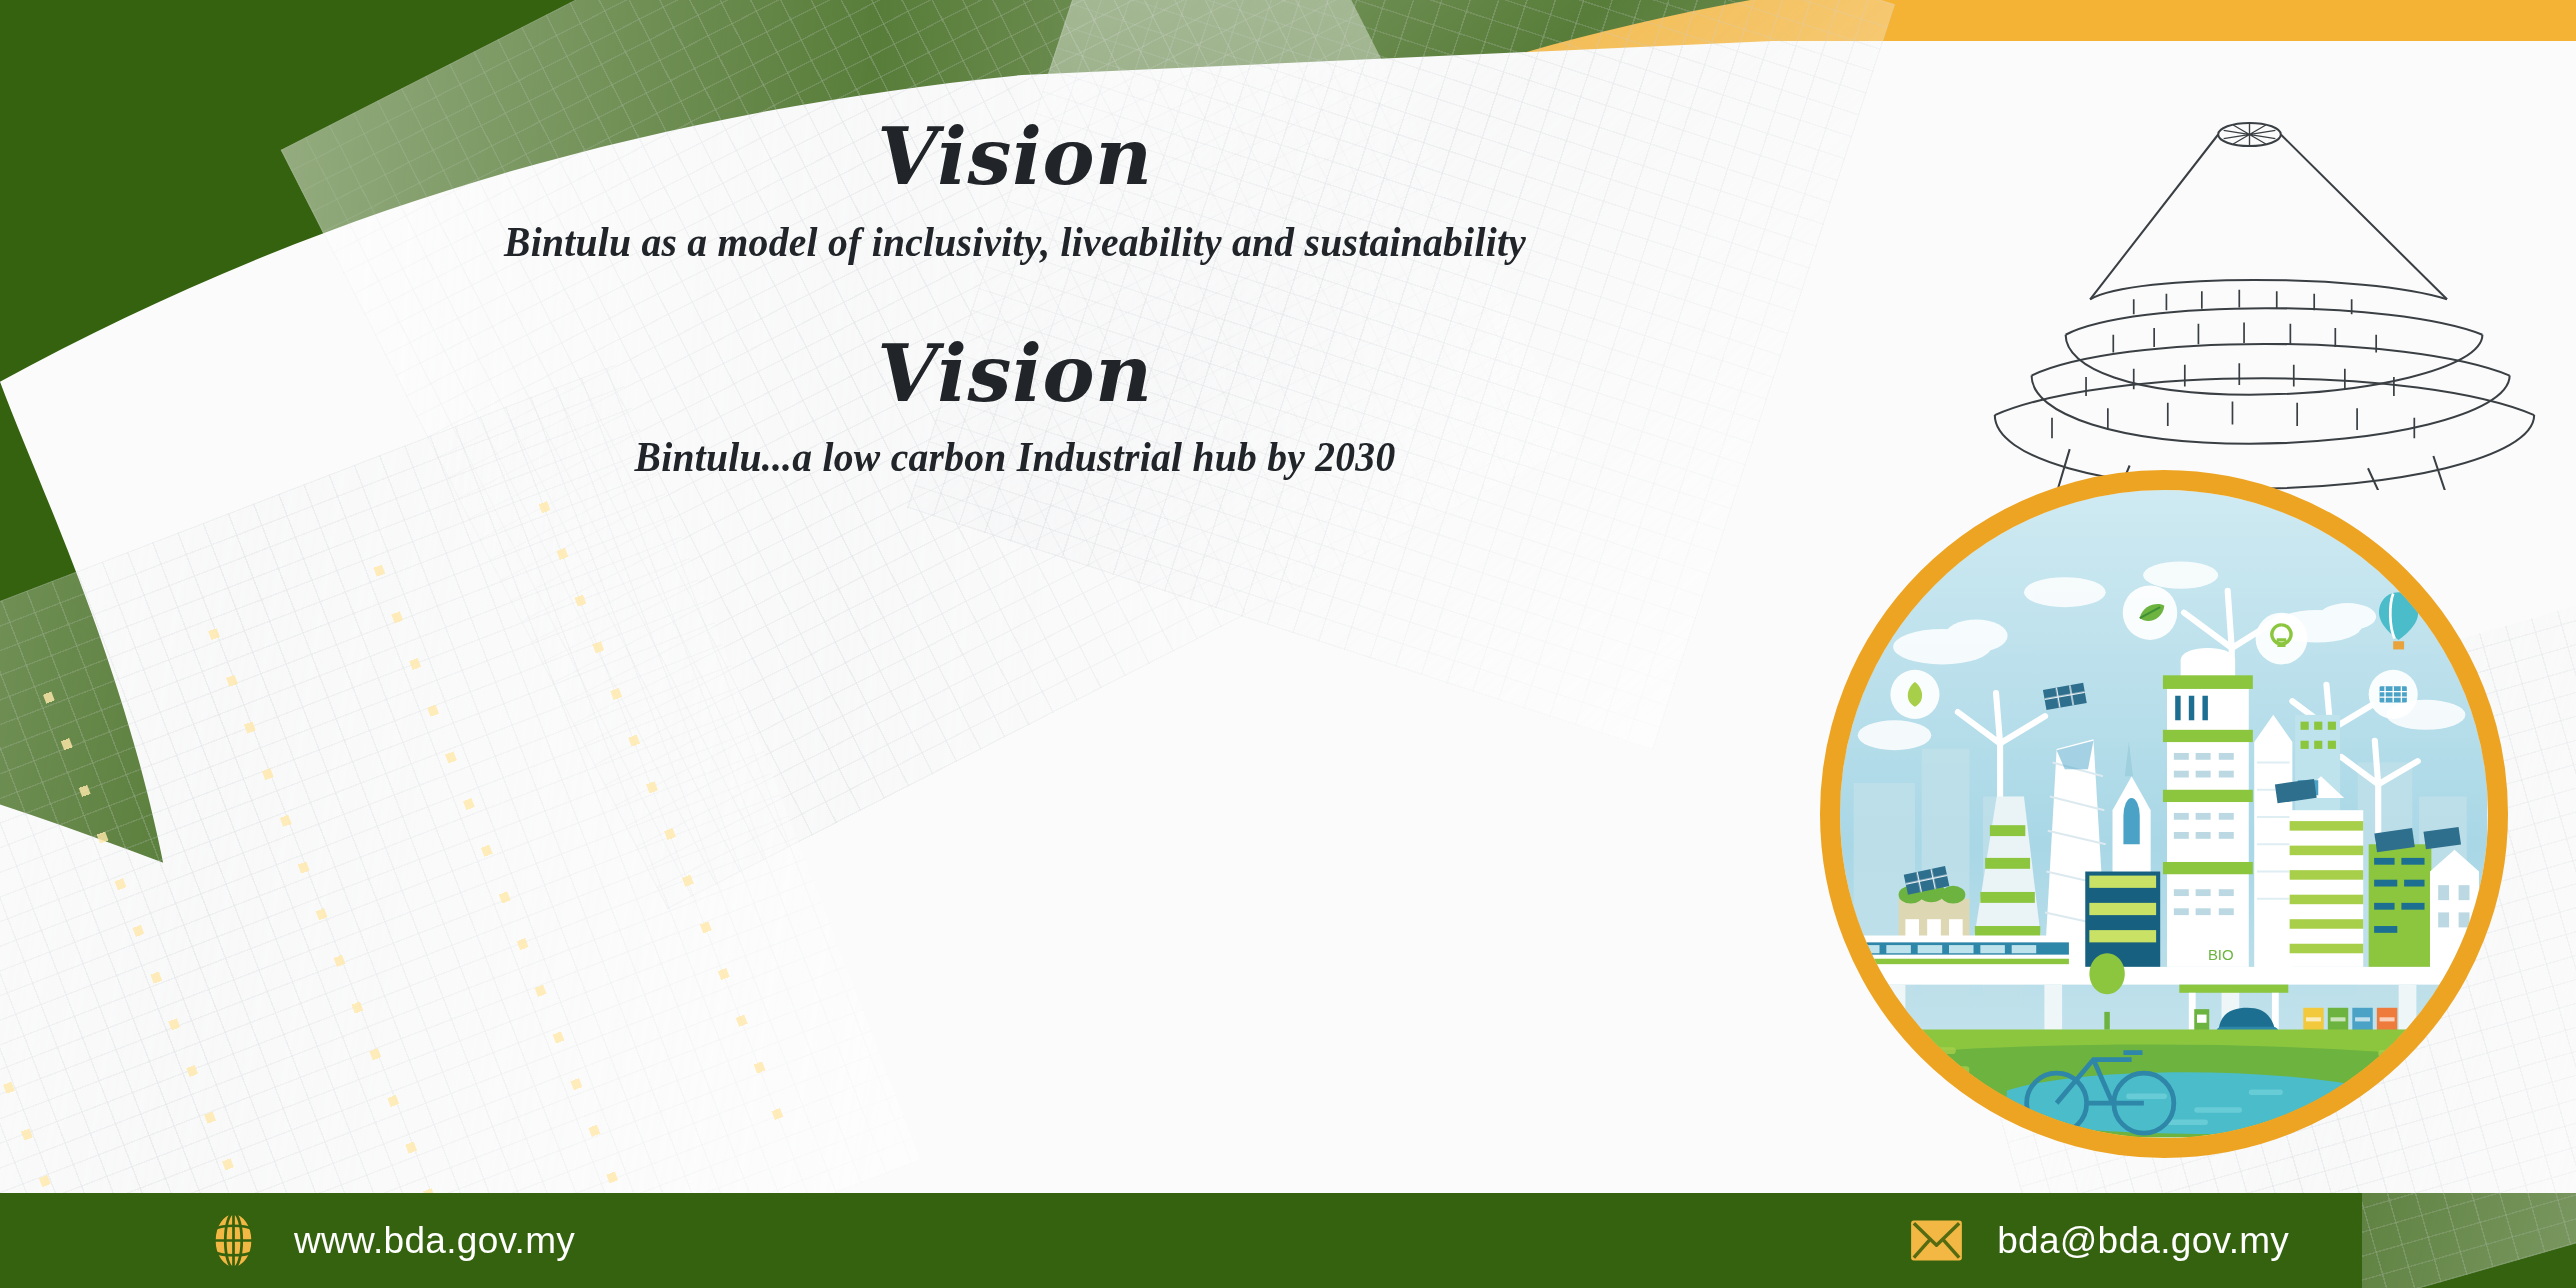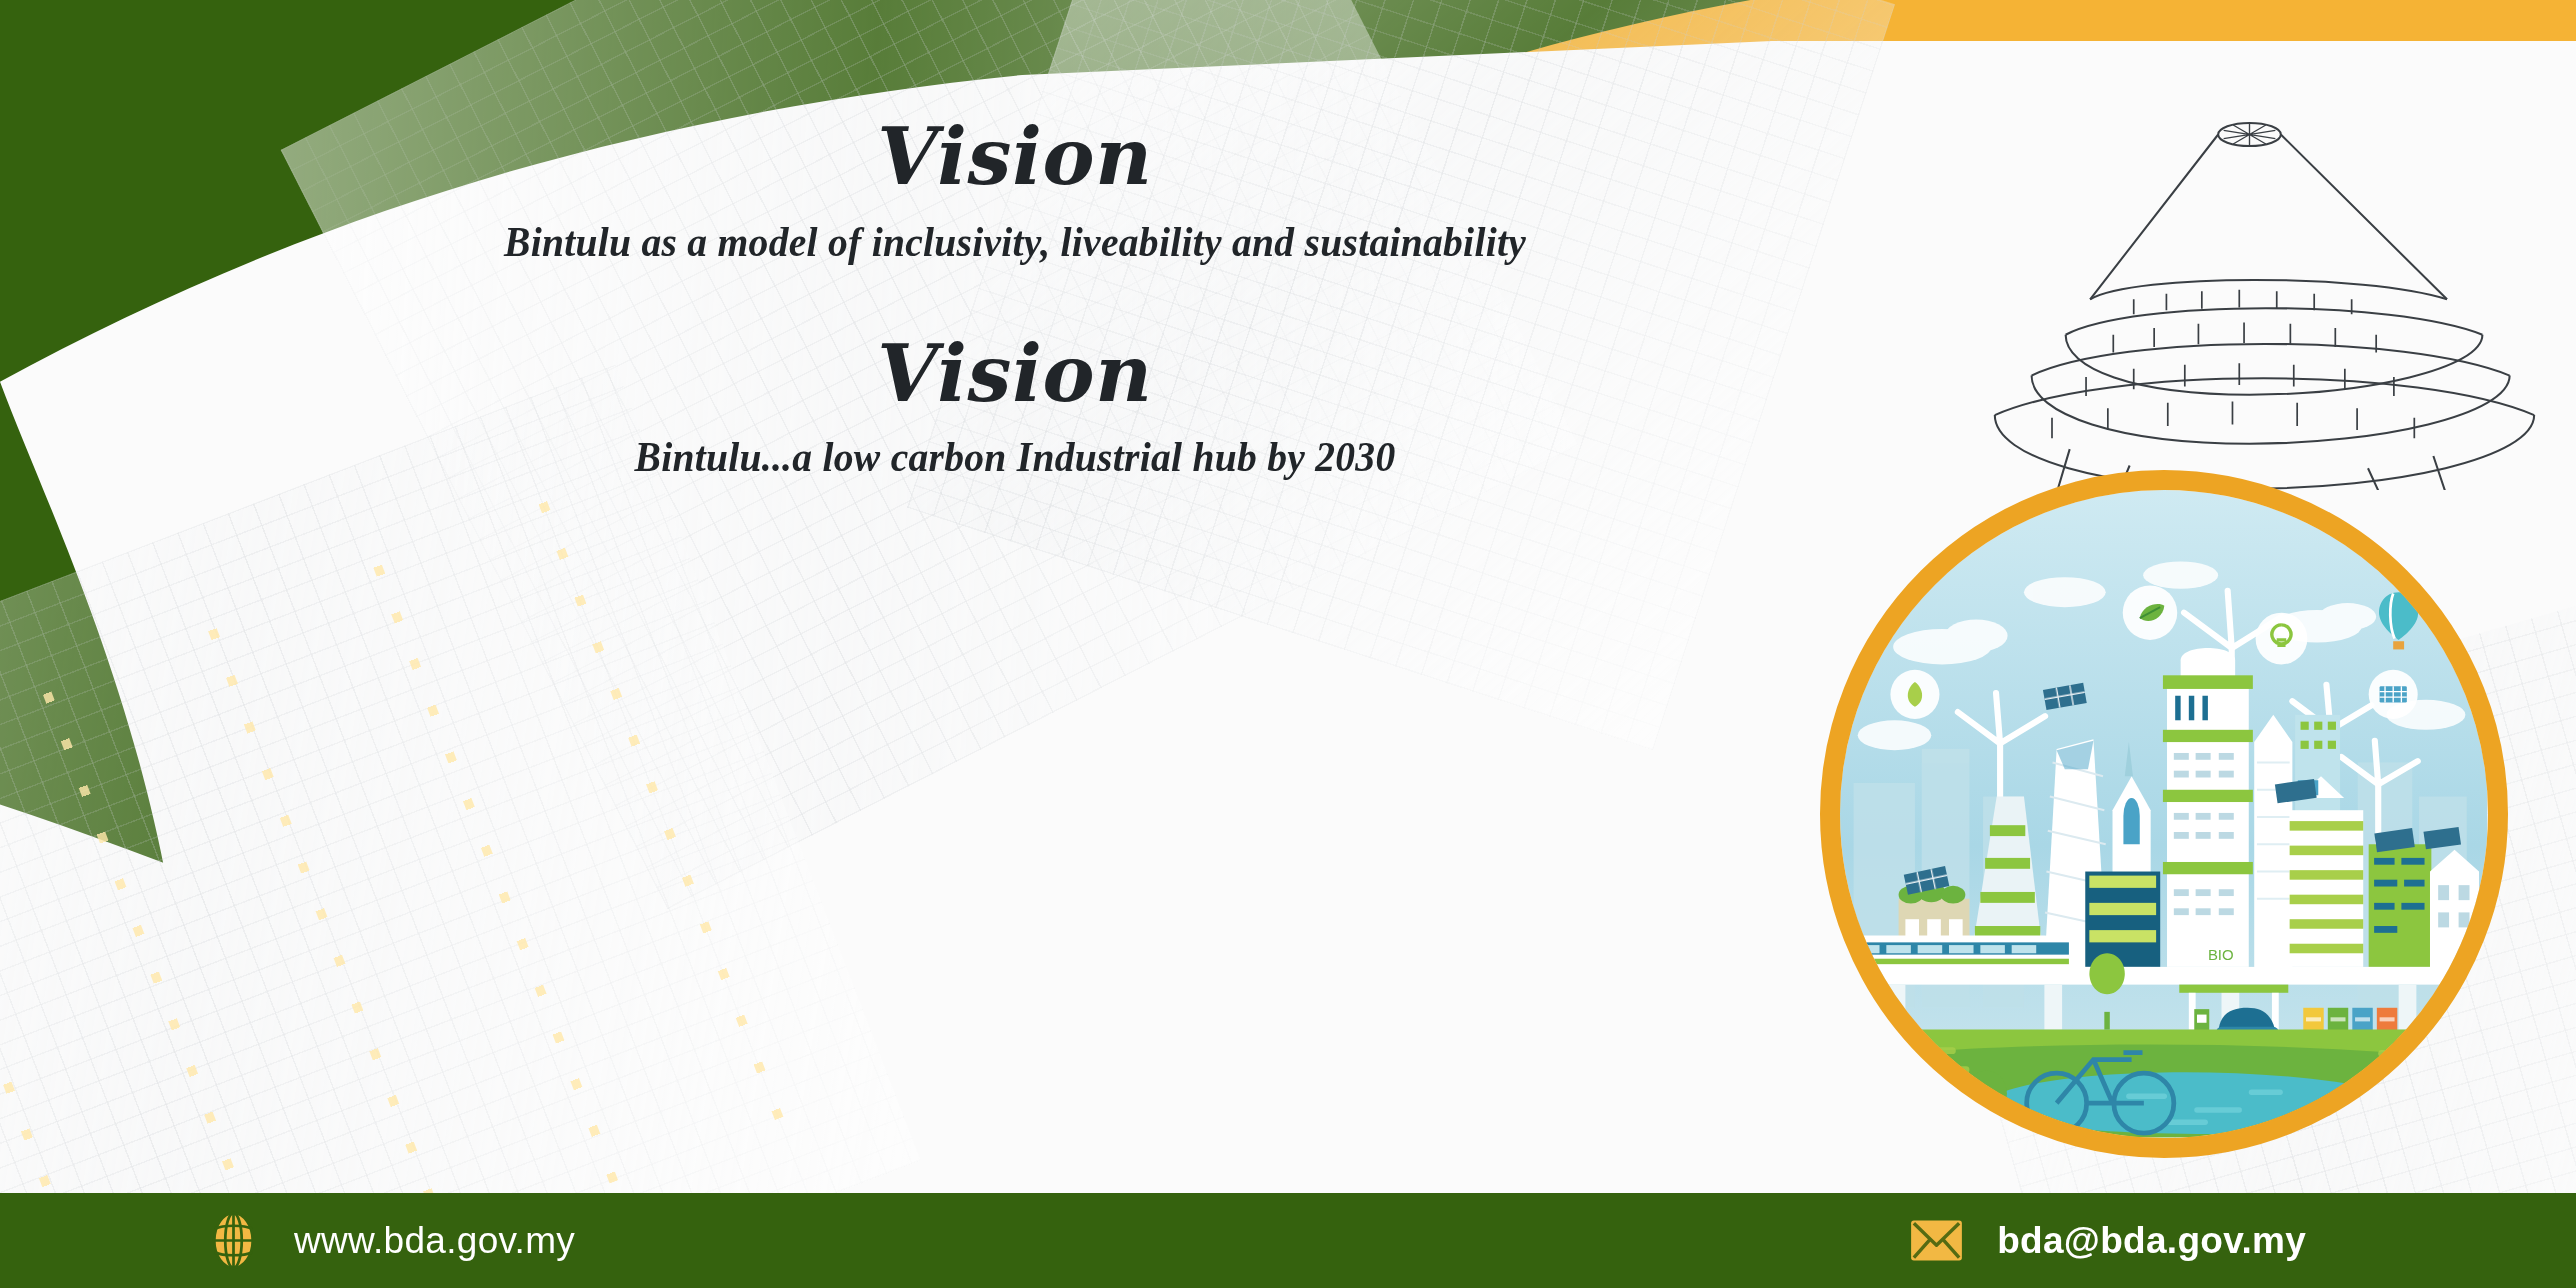--- a/index.html
+++ b/index.html
@@ -123,33 +123,33 @@
     transform:scaleX(.92);
   }
   .block{margin-bottom:6.8px;}
   .gap-vision{height:17.7px;}
   .gap-mision{height:16.4px;}
   .gap-theme{height:16.4px;}
   .sec-space{height:29px;}
 
   
   .footer{
-    position:absolute;left:0;bottom:0;width:2576px;height:95px;
+    position:absolute;left:0;bottom:0;width:2362px;height:95px;
     background:#35620e;
     display:flex;align-items:center;
   }
   .foot-item{
     display:flex;align-items:center;
     color:#ffffff;
     font-family:"Liberation Sans",sans-serif;
     font-size:37px;
     letter-spacing:0.3px;
   }
   .foot-web{margin-left:204px;}
-  .foot-mail{margin-left:1332px;font-weight:bold;}
+  .foot-mail{margin-left:1332px;}
   .foot-icon{width:59px;height:59px;margin-right:31px;flex:0 0 auto;}
   .foot-text{white-space:nowrap;}
 </style>
 </head>
 <body>
 
 <div id="banner">
 
   <div class="layer bg-green"></div>
 

